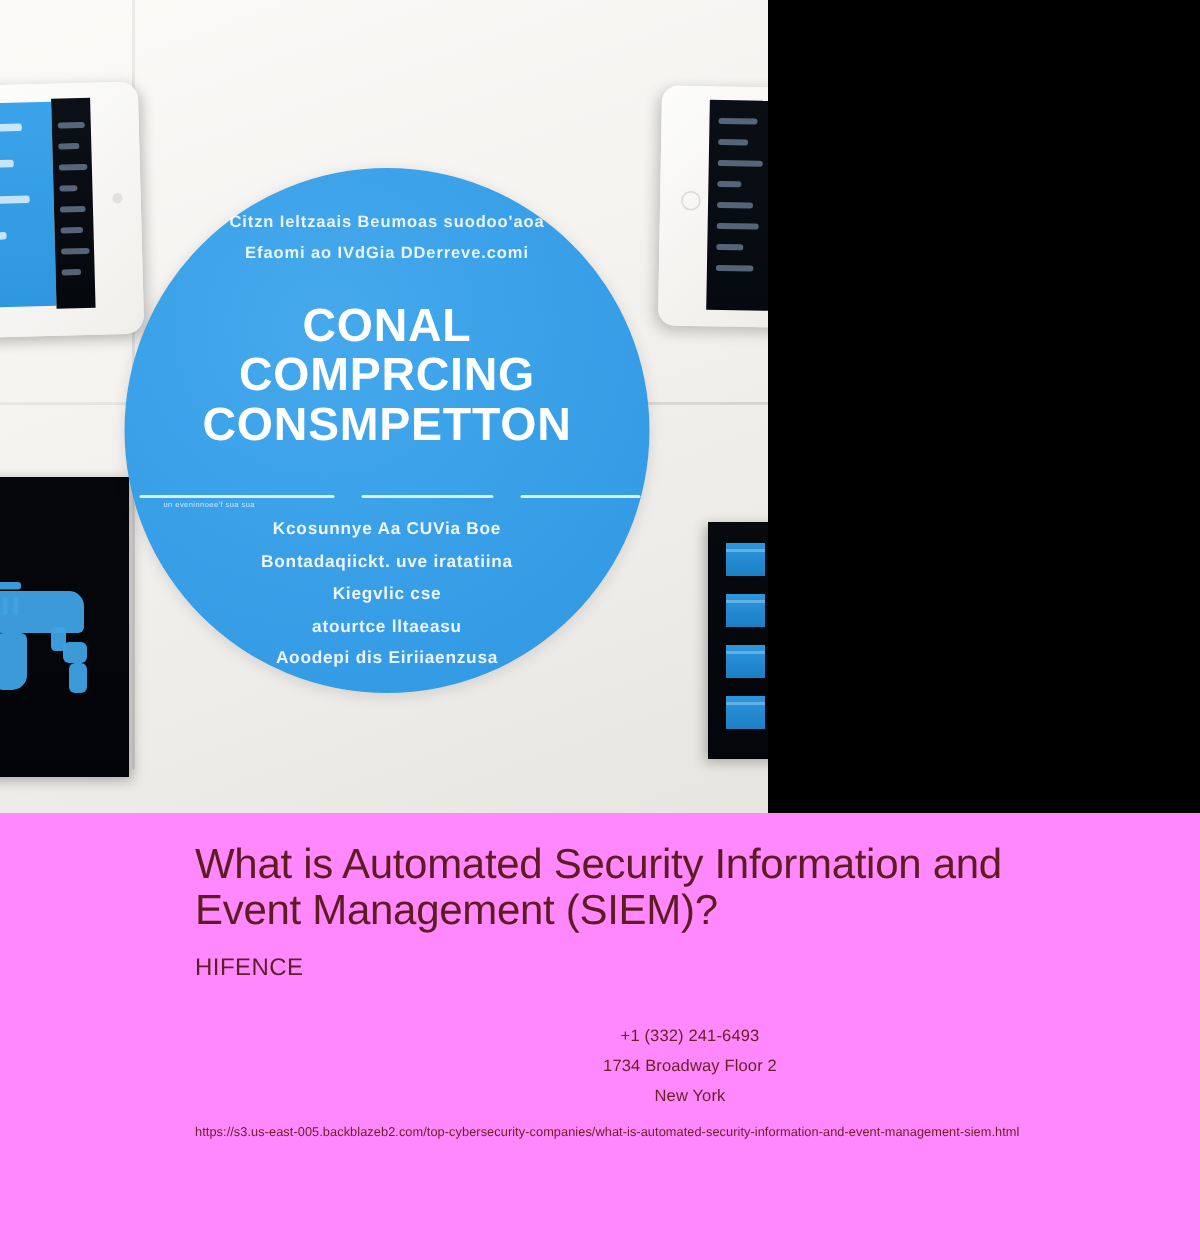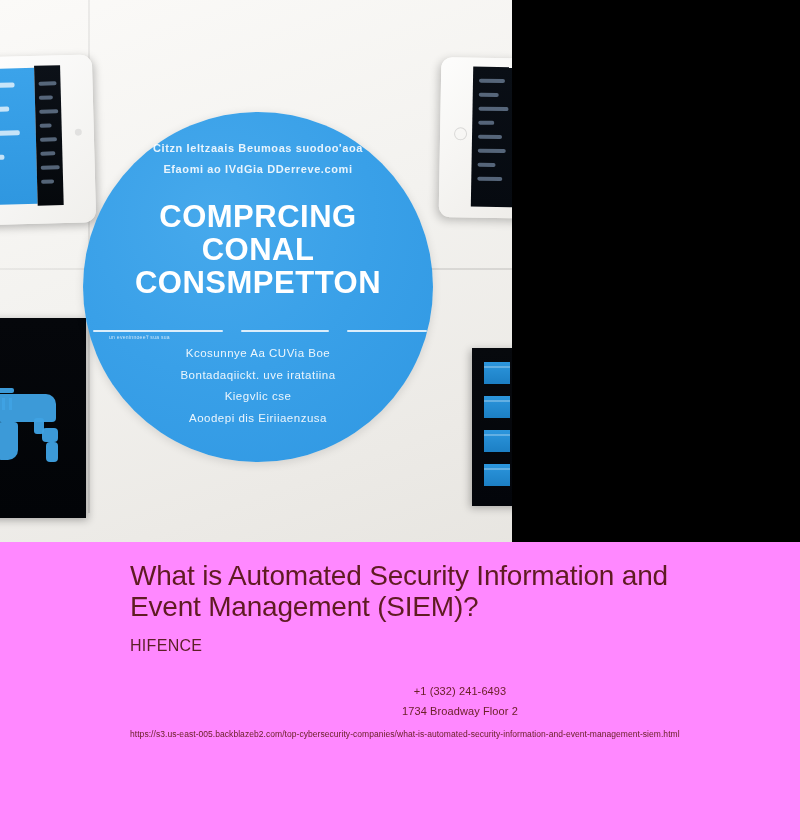--- a/index.html
+++ b/index.html
@@ -242,21 +242,21 @@
   .badge-sub {
     position: absolute;
     left: 0;
     top: 236px;
     width: 350px;
     text-align: center;
   }
   .badge-sub-line {
     color: rgba(255,255,255,0.9);
     font-size: 11.5px;
-    font-weight: 400;
+    font-weight: 700;
     letter-spacing: 0.5px;
     line-height: 1.0;
     margin-bottom: 10px;
     filter: blur(0.3px);
     white-space: nowrap;
   }
   .badge-tiny-left {
     position: absolute;
     left: 26px;
     top: 222px;
@@ -383,52 +383,54 @@
         <span class="dash-card" style="top:48px;"></span>
         <span class="dash-card" style="top:82px;"></span>
         <span class="dash-card" style="top:116px;"></span>
       </div>
 
       <div class="circle-badge">
         <div class="badge-top-line">Citzn Ieltzaais Beumoas suodoo'aoa</div>
         <div class="badge-top-line">Efaomi ao IVdGia DDerreve.comi</div>
 
         <div class="badge-heading">
+          <div>CONAL</div>
           <div>COMPRCING</div>
-          <div>CONAL</div>
           <div>CONSMPETTON</div>
         </div>
 
         <div class="badge-tiny-left">un eveninnoee'f sua sua</div>
 
         <div class="badge-rules">
           <span style="left:10px;  width:130px;"></span>
           <span style="left:158px; width:88px;"></span>
           <span style="left:264px; width:80px;"></span>
         </div>
 
         <div class="badge-sub">
           <div class="badge-sub-line">Kcosunnye Aa CUVia Boe</div>
           <div class="badge-sub-line">Bontadaqiickt. uve iratatiina</div>
           <div class="badge-sub-line">Kiegvlic cse</div>
+          <div class="badge-sub-line">atourtce lltaeasu</div>
           <div class="badge-sub-line">Aoodepi dis Eiriiaenzusa</div>
         </div>
       </div>
 
     </div>
   </div>
 
   <div class="info-panel">
     <div class="info-inner">
       <h1 class="doc-title">What is Automated Security Information and Event Management (SIEM)?</h1>
 
       <div class="brand">HIFENCE</div>
 
       <div class="contact-block">
         <div class="contact-line">+1 (332) 241-6493</div>
         <div class="contact-line">1734 Broadway Floor 2</div>
+        <div class="contact-line">New York</div>
       </div>
 
       <div class="source-url">https://s3.us-east-005.backblazeb2.com/top-cybersecurity-companies/what-is-automated-security-information-and-event-management-siem.html</div>
     </div>
   </div>
 
 </div>
 
 </body></html>

